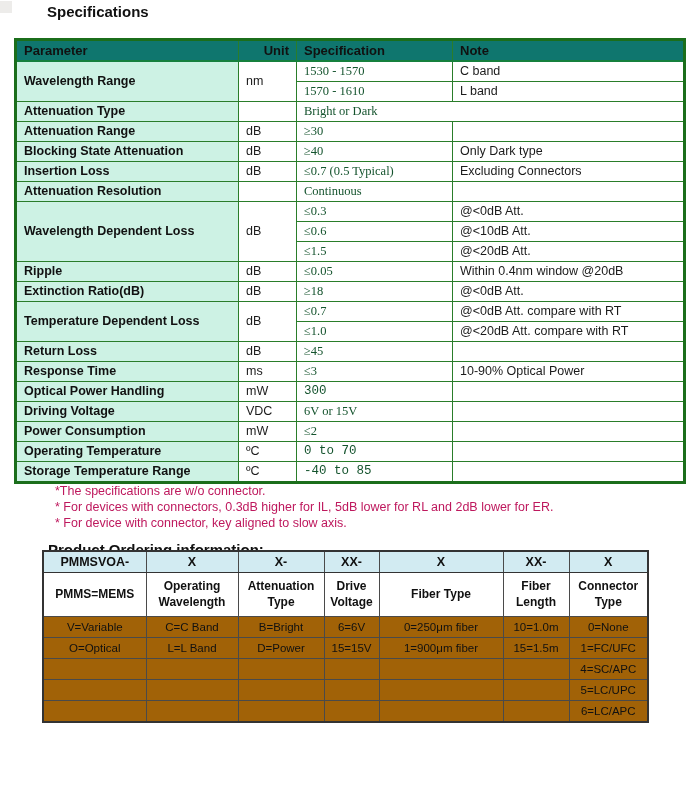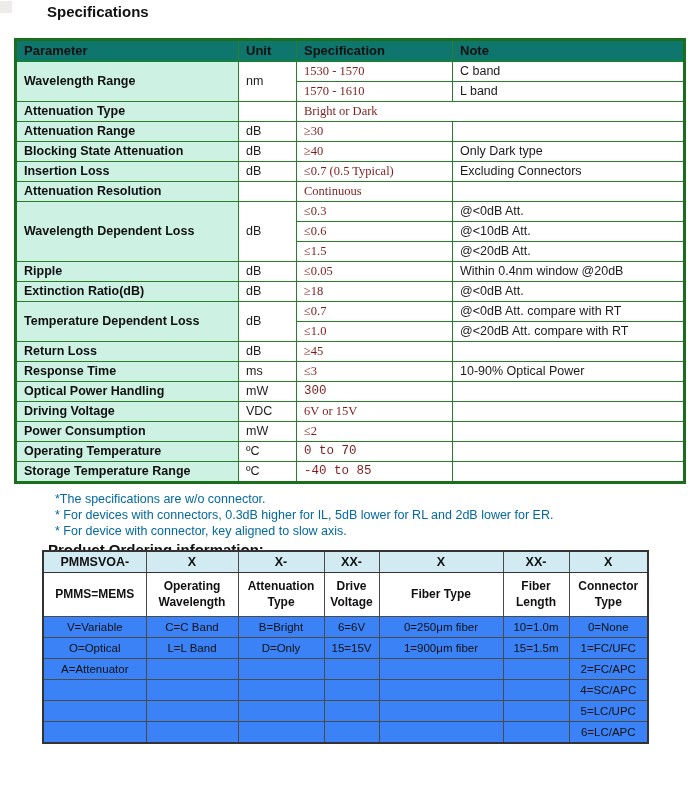--- a/index.html
+++ b/index.html
@@ -20,44 +20,44 @@
   }
   table.spec th, table.spec td{
     border:1px solid #2a7d2a;height:19px;padding:0 7px;
     font-size:12.5px;line-height:1.05;vertical-align:middle;
     overflow:hidden;white-space:nowrap;
   }
   table.spec th{
     background:#0f766e;font-weight:bold;text-align:left;color:#111;
     border-bottom:2px solid #15803d;font-size:13px;
   }
-  table.spec th.u{text-align:left;}
+  table.spec th.u{text-align:right;}
   td.param{background:#cdf2e4;font-weight:bold;color:#111;}
   td.unit{background:#ffffff;}
-  td.spec-v{font-family:"Liberation Serif", serif;font-size:13.5px;color:#7f1d1d;}
+  td.spec-v{font-family:"Liberation Serif", serif;font-size:13.5px;color:#14532d;}
   td.spec-v.sans{font-family:Liberation Mono, monospace;font-size:12.5px;}
   td.spec-v.center{text-align:left;}
   td.note{font-size:12.5px;}
 
   
-  .footnotes{position:absolute;left:55px;top:483px;font-size:12.5px;color:#0369a1;line-height:16px;margin-top:8px;}
+  .footnotes{position:absolute;left:55px;top:483px;font-size:12.5px;color:#be185d;line-height:16px;}
 
   
   table.order{
     position:absolute;left:42px;top:550px;width:605px;
     border-collapse:collapse;table-layout:fixed;
     border:2px solid #333;
   }
   table.order td{
     border:1px solid #4a4a4a;text-align:center;vertical-align:middle;
     font-size:11.5px;color:#111;padding:0 2px;overflow:hidden;
   }
   tr.code-row td{background:#d2ebf2;font-weight:bold;font-size:12.5px;height:20px;border-bottom:1px solid #333;}
   tr.label-row td{font-weight:bold;font-size:12px;height:43px;line-height:1.3;background:#fff;}
-  tr.opt-row td{height:20px;background:#3b82f6;margin-top:28px;}
+  tr.opt-row td{height:20px;background:#a16207;margin-top:28px;}
 </style>
 </head>
 <body>
 
 <div class="corner-artifact"></div>
 
 <h1 class="sec-title title-specs">Specifications</h1>
 
 <table class="spec">
   <colgroup>
@@ -237,36 +237,27 @@
       <td>C=C Band</td>
       <td>B=Bright</td>
       <td>6=6V</td>
       <td>0=250μm fiber</td>
       <td>10=1.0m</td>
       <td>0=None</td>
     </tr>
     <tr class="opt-row">
       <td>O=Optical</td>
       <td>L=L Band</td>
-      <td>D=Only</td>
+      <td>D=Power</td>
       <td>15=15V</td>
       <td>1=900μm fiber</td>
       <td>15=1.5m</td>
       <td>1=FC/UFC</td>
     </tr>
     <tr class="opt-row">
-      <td>A=Attenuator</td>
-      <td></td>
-      <td></td>
-      <td></td>
-      <td></td>
-      <td></td>
-      <td>2=FC/APC</td>
-    </tr>
-    <tr class="opt-row">
       <td></td>
       <td></td>
       <td></td>
       <td></td>
       <td></td>
       <td></td>
       <td>4=SC/APC</td>
     </tr>
     <tr class="opt-row">
       <td></td>

